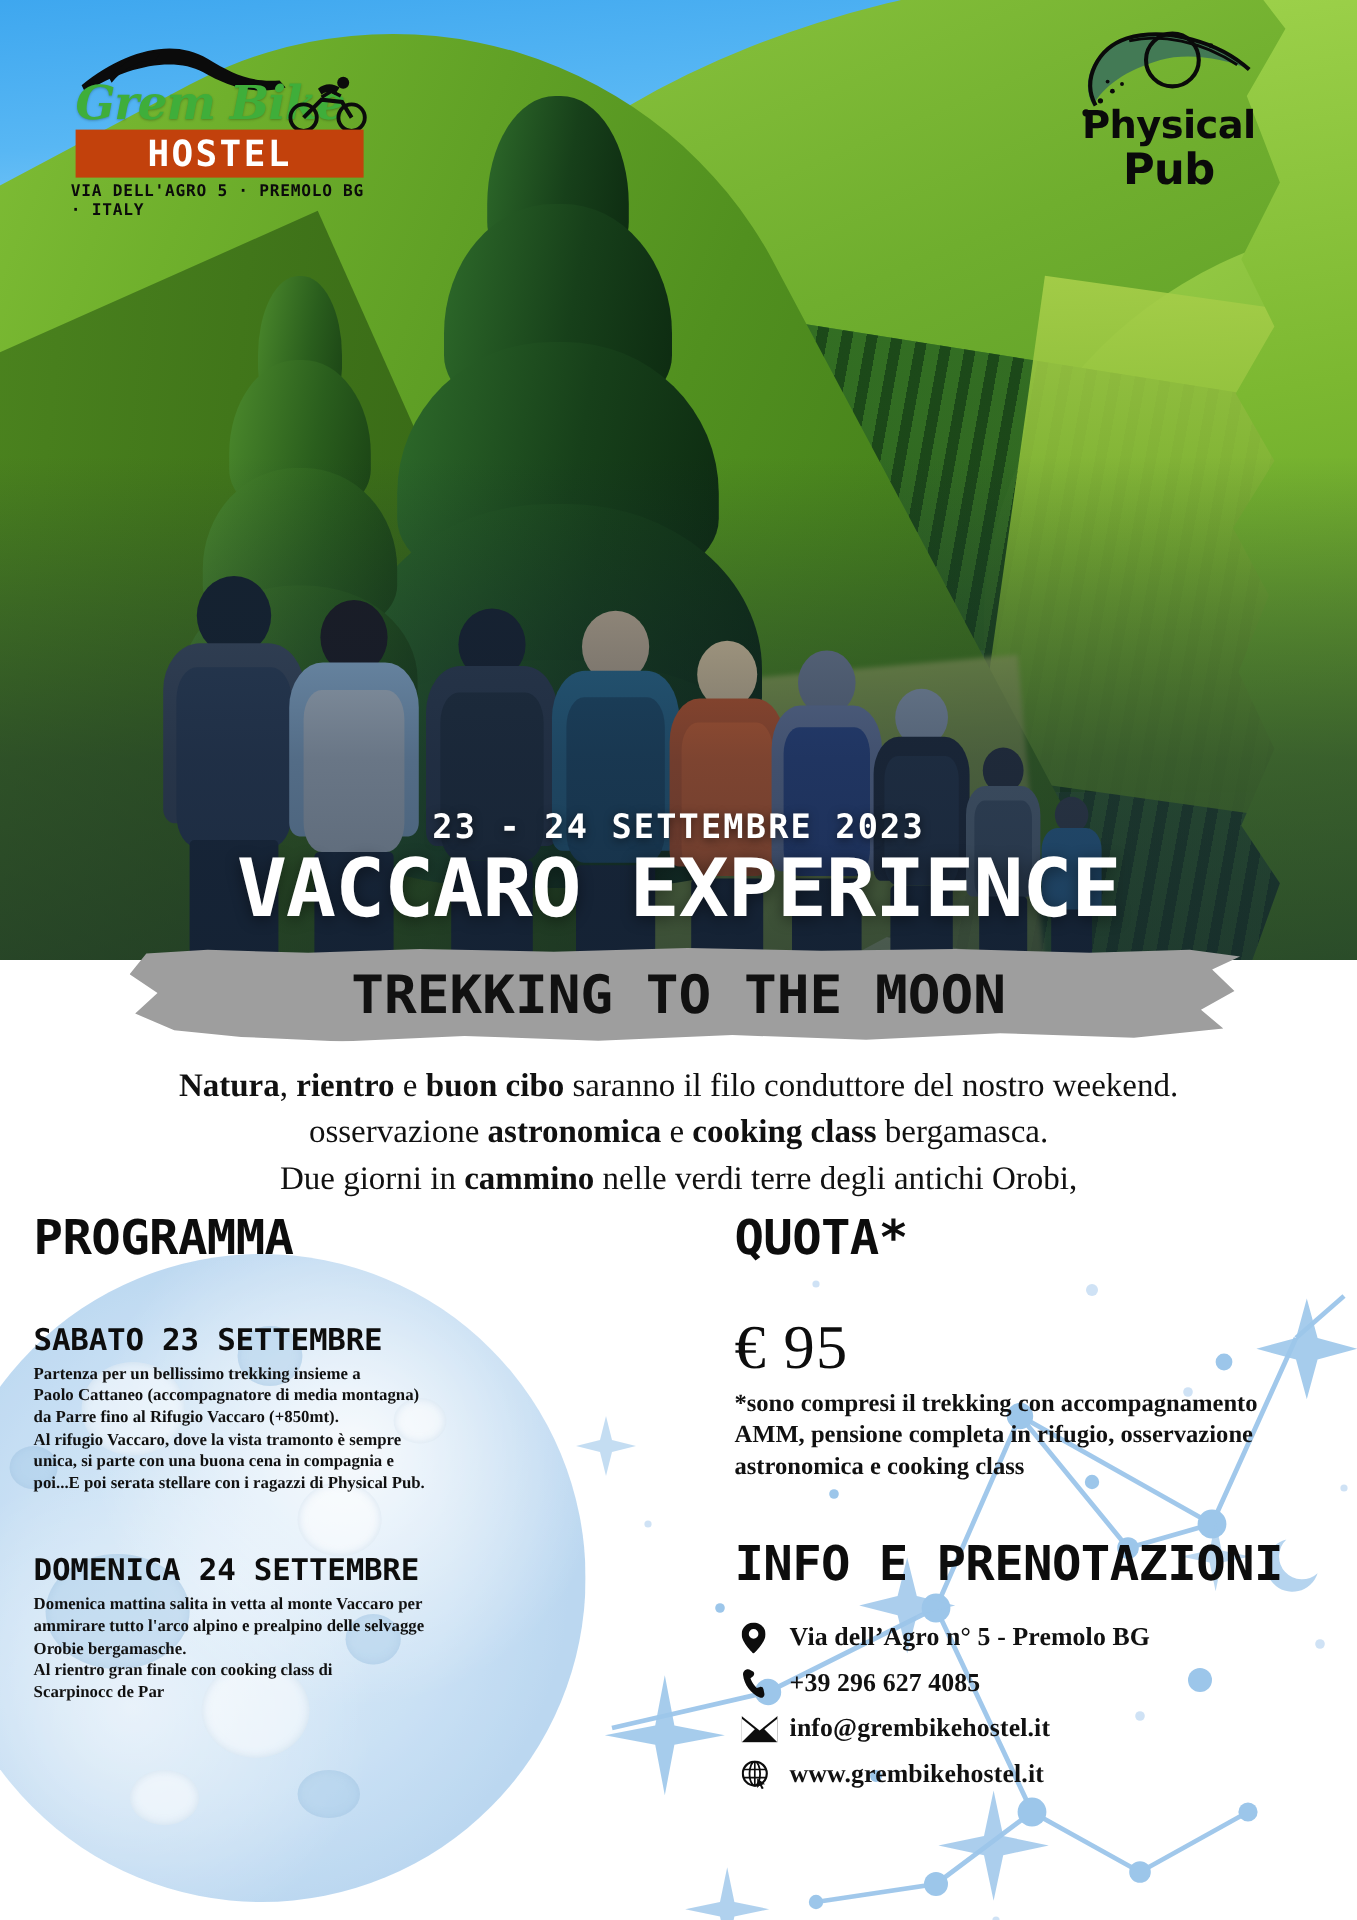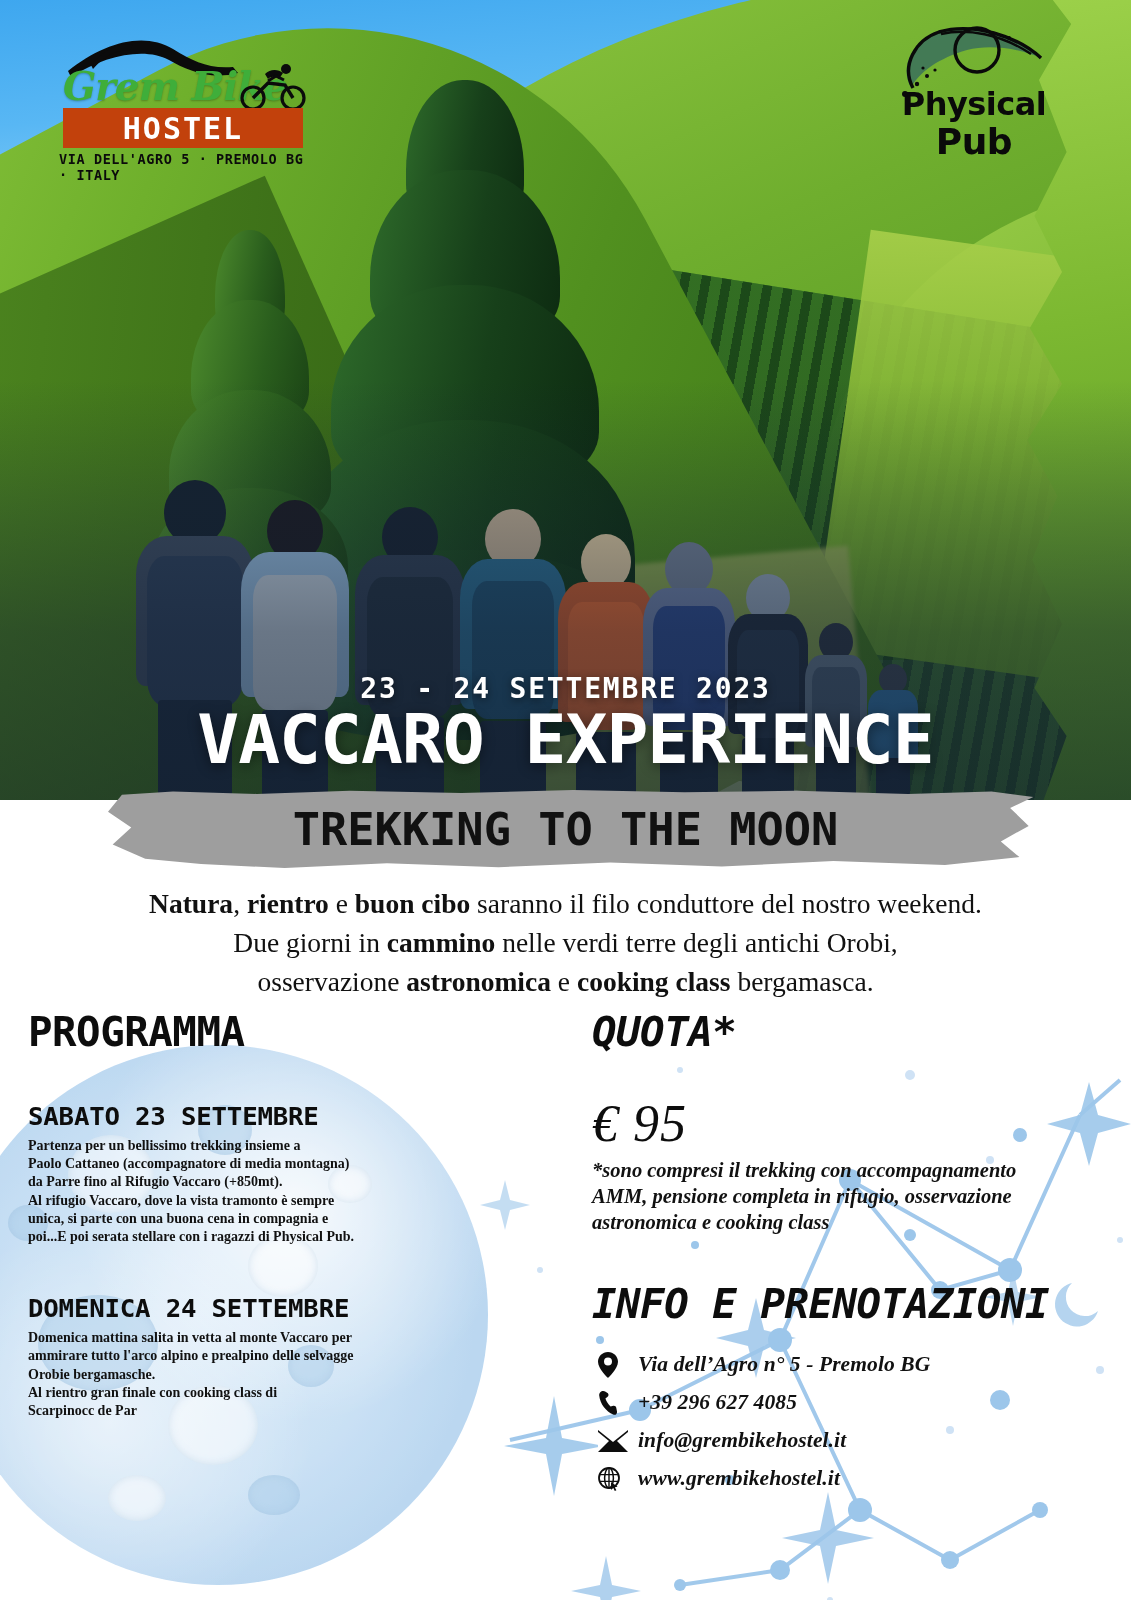--- a/index.html
+++ b/index.html
@@ -213,21 +213,21 @@
 
   
   .constellation {
     position: absolute; left: 480px; top: 1040px;
     width: 660px; height: 560px;
     pointer-events: none;
   }
 
   
   .col-left  { position: absolute; left: 28px;  top: 1012px; width: 520px; }
-  .col-right { position: absolute; left: 592px; top: 1012px; width: 510px; font-style: italic; }
+  .col-right { position: absolute; left: 612px; top: 1012px; width: 510px; }
 
   .sec-head {
     font-family: "DejaVu Sans Mono", monospace;
     font-weight: 700; font-size: 40px; color: #0d0d0d;
     letter-spacing: -0.5px; line-height: 1.0;
     transform: scaleX(1.02); transform-origin: left center;
   }
   .day-head {
     font-family: "DejaVu Sans Mono", monospace;
     font-weight: 700; font-size: 25px; color: #0d0d0d;
@@ -429,22 +429,22 @@
       <circle cx="54" cy="48" r="1.6" fill="#0a0a0a"></circle>
       <circle cx="42" cy="46" r="1.6" fill="#0a0a0a"></circle>
       <circle cx="128" cy="16" r="2" fill="#0a0a0a"></circle>
     </svg>
     <div class="pp-l1" style="margin-top:66px;">Physical</div>
     <div class="pp-l2">Pub</div>
   </div>
 
   <div class="intro">
     <div><b>Natura</b><span>, </span><b>rientro</b><span> e </span><b>buon cibo</b><span> saranno il filo conduttore del nostro weekend.</span></div>
+    <div><span>osservazione </span><b>astronomica</b><span> e </span><b>cooking class</b><span> bergamasca.</span></div>
     <div><span>Due giorni in </span><b>cammino</b><span> nelle verdi terre degli antichi Orobi,</span></div>
-    <div><span>osservazione </span><b>astronomica</b><span> e </span><b>cooking class</b><span> bergamasca.</span></div>
   </div>
 
   <div class="moon">
     <div class="crater" style="left:120px;top:90px;width:86px;height:78px;"></div>
     <div class="crater d" style="left:250px;top:60px;width:54px;height:50px;"></div>
     <div class="crater" style="left:300px;top:190px;width:70px;height:62px;"></div>
     <div class="crater d" style="left:90px;top:250px;width:120px;height:96px;"></div>
     <div class="crater" style="left:220px;top:340px;width:90px;height:80px;"></div>
     <div class="crater d" style="left:340px;top:300px;width:46px;height:42px;"></div>
     <div class="crater" style="left:160px;top:430px;width:58px;height:46px;"></div>

